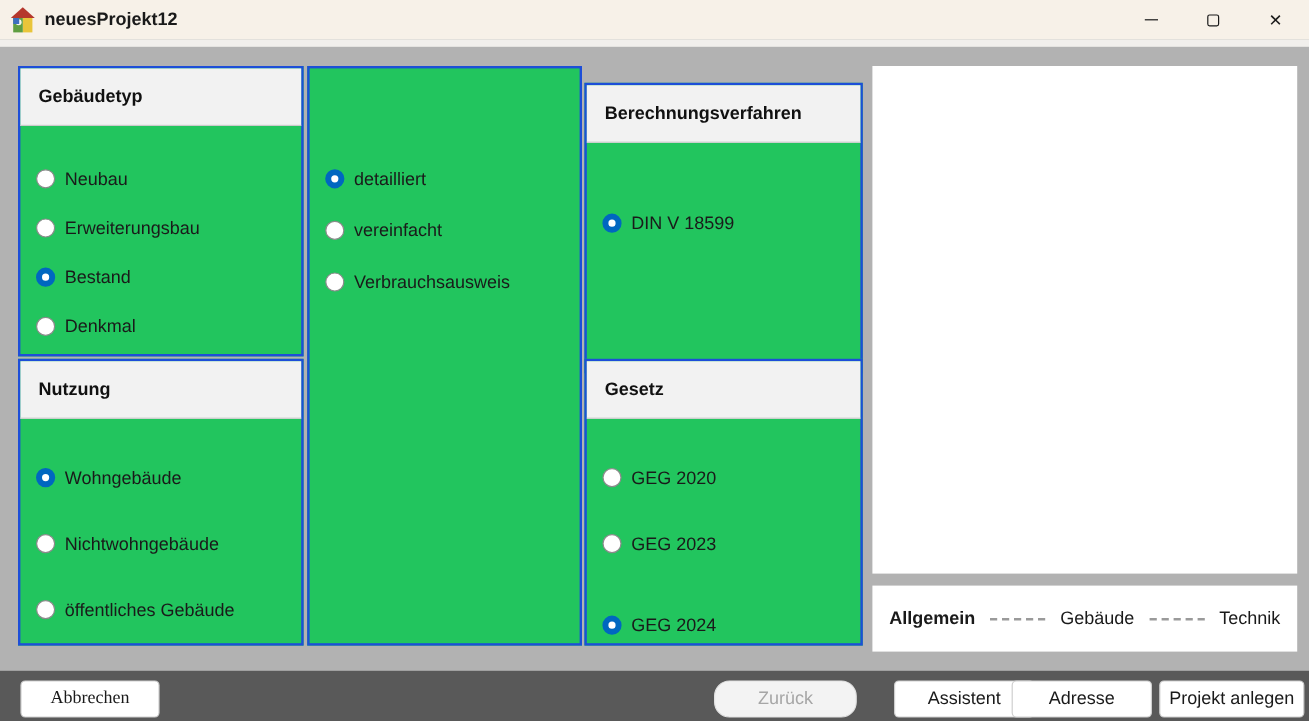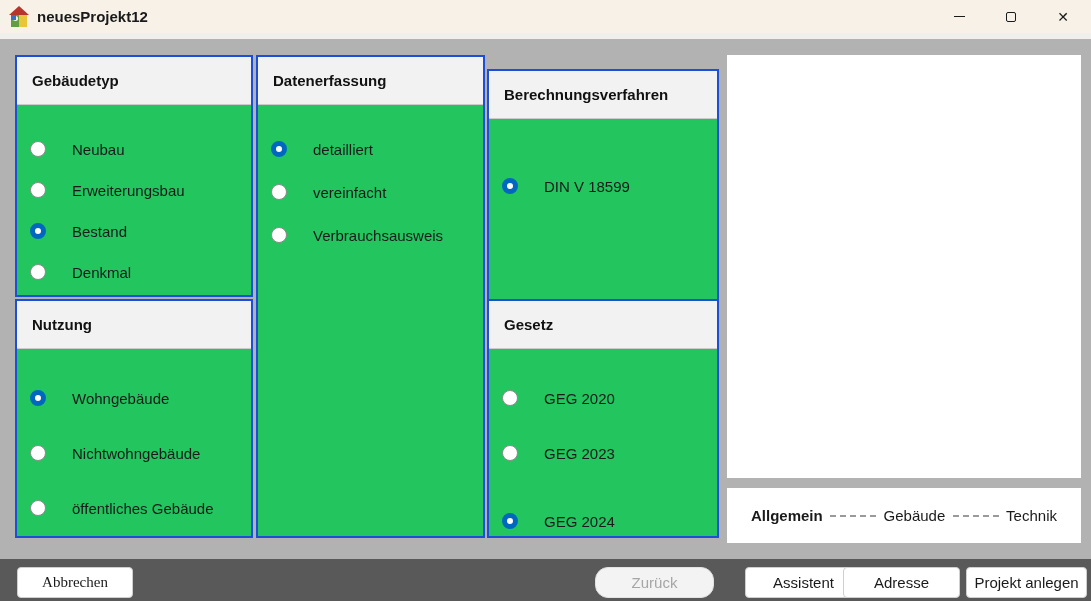--- a/index.html
+++ b/index.html
@@ -90,21 +90,21 @@
     font-weight: bold;
     font-size: 15px;
     color: #111;
   }
   .radio-row {
     position: absolute;
     left: 13px;
     height: 22px;
     display: flex;
     align-items: center;
-    gap: 26px;
+    gap: 8px;
     cursor: default;
   }
   .radio {
     width: 16px; height: 16px;
     border-radius: 50%;
     border: 1px solid #8b8b8b;
     background: #fff;
     flex: 0 0 auto;
   }
   .radio.selected {
@@ -127,21 +127,21 @@
     background: #ffffff;
   }
   .steps-box {
     position: absolute;
     left: 727px; top: 488px;
     width: 354px; height: 55px;
     background: #ffffff;
     display: flex;
     align-items: center;
     justify-content: space-between;
-    padding: 0 24px;
+    padding: 0 14px;
   }
   .step-label { font-size: 15px; color: #1a1a1a; white-space: nowrap; }
   .step-label.active { font-weight: bold; }
   .step-dash {
     width: 46px;
     border-top: 2px dashed #9a9a9a;
     height: 0;
   }
 
   
@@ -240,21 +240,20 @@
       <span class="radio"></span>
       <span class="radio-label">Nichtwohngebäude</span>
     </div>
     <div class="radio-row" style="top:196px">
       <span class="radio"></span>
       <span class="radio-label">öffentliches Gebäude</span>
     </div>
   </div>
 
   <div class="panel panel-datenerfassung">
-    <div class="panel-header">Datenerfassung</div>
     <div class="radio-row" style="top:81px">
       <span class="radio selected"></span>
       <span class="radio-label">detailliert</span>
     </div>
     <div class="radio-row" style="top:124px">
       <span class="radio"></span>
       <span class="radio-label">vereinfacht</span>
     </div>
     <div class="radio-row" style="top:167px">
       <span class="radio"></span>

